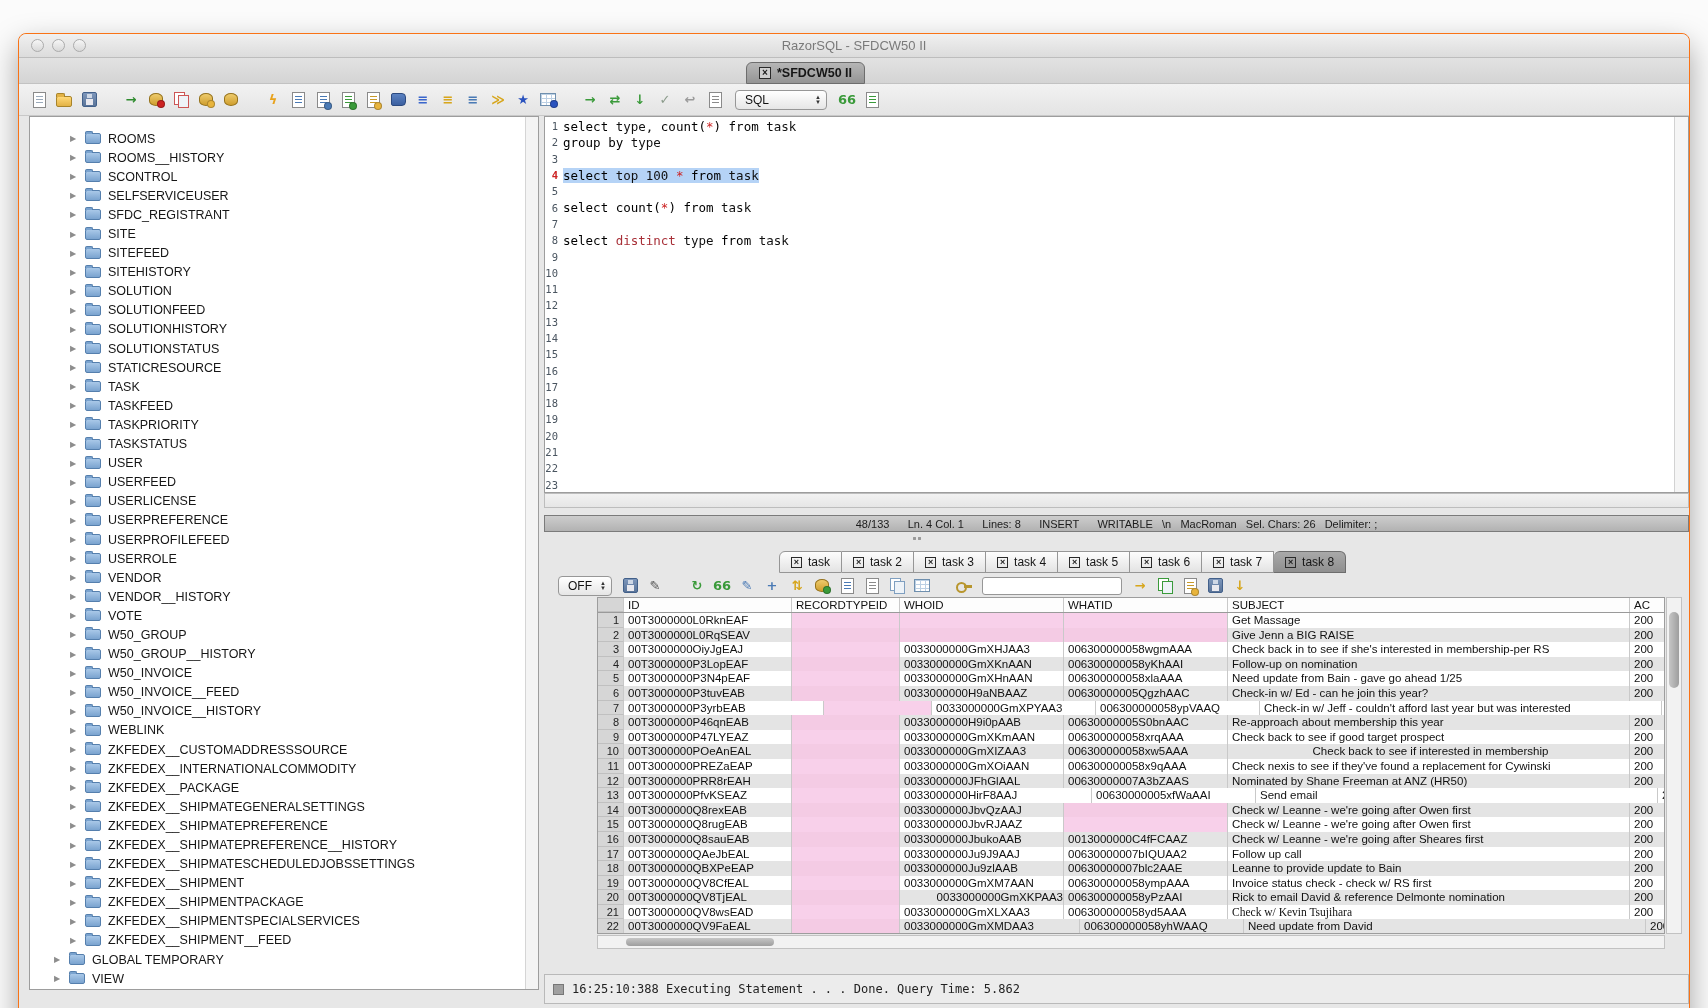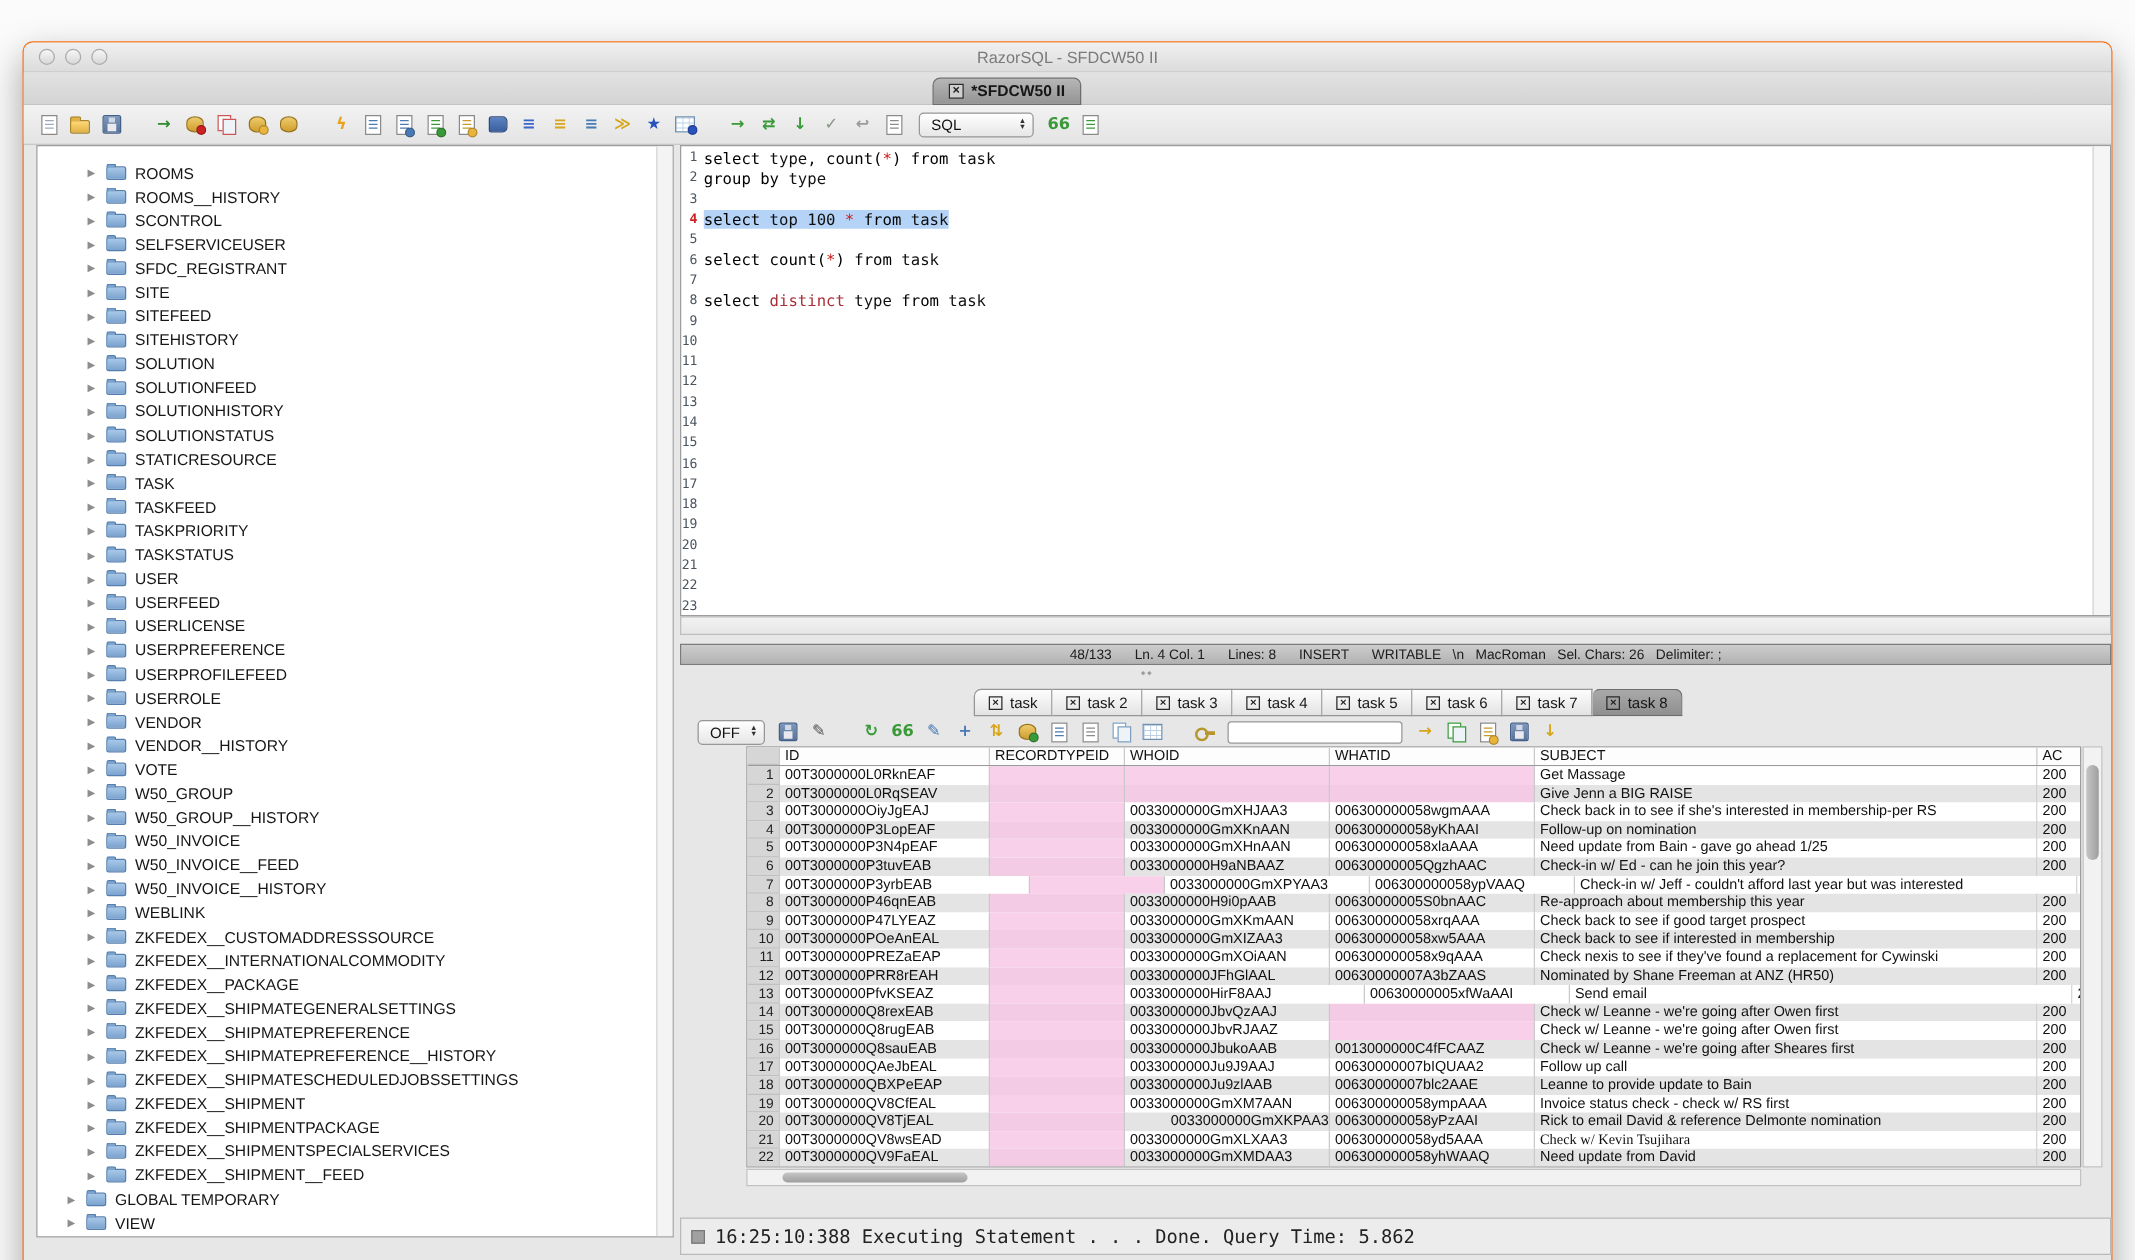--- a/index.html
+++ b/index.html
@@ -141,21 +141,21 @@
   .grid-vscroll i{position:absolute;left:2px;right:2px;top:14px;height:76px;border-radius:6px;
         background:linear-gradient(90deg,#c6c6c6,#9e9e9e);display:block;}
   .grid-hscroll{position:absolute;left:578px;top:901px;width:1068px;height:14px;
         background:#f2f2f2;border:1px solid #c2c2c2;}
   .grid-hscroll i{position:absolute;top:2px;bottom:2px;left:28px;width:148px;border-radius:5px;
         background:linear-gradient(#c6c6c6,#9e9e9e);display:block;}
   
   .statusbar{position:absolute;left:525px;top:940px;width:1145px;height:30px;
         background:#ececec;border:1px solid #b9b9b9;display:flex;align-items:center;gap:8px;padding:0 8px;}
   .sq{width:11px;height:11px;background:#a0a0a0;border:1px solid #777;}
-  .msg{font-family:"DejaVu Sans Mono",monospace;font-size:15px;color:#222;white-space:pre;}
+  .msg{font-family:"DejaVu Sans Mono",monospace;font-size:12px;color:#222;white-space:pre;}
   .footer-dark{position:absolute;left:-1px;right:-1px;bottom:-1px;height:20px;
         background:linear-gradient(#6b6b6b,#3e3e3e);border-radius:0 0 8px 8px;border:1px solid #333;}
 </style>
 </head>
 <body>
 
 <div class="desktop">
   <div class="window">
 
     <div class="titlebar">
@@ -826,21 +826,21 @@
           <div class="g-cell" style="width: 164px;">006300000058xrqAAA</div>
           <div class="g-cell" style="width: 402px;">Check back to see if good target prospect</div>
           <div class="g-cell" style="width: 36px;">200</div>
         </div>
         <div class="g-row even">
           <div class="g-cell g-num" style="width: 26px;">10</div>
           <div class="g-cell" style="width: 168px;">00T3000000POeAnEAL</div>
           <div class="g-cell pink" style="width: 108px;"></div>
           <div class="g-cell" style="width: 164px;">0033000000GmXIZAA3</div>
           <div class="g-cell" style="width: 164px;">006300000058xw5AAA</div>
-          <div class="g-cell" style="width: 402px;">Check back to see if interested in membership</div>
+          <div class="g-cell" style="width: 402px; text-align: center;">Check back to see if interested in membership</div>
           <div class="g-cell" style="width: 36px;">200</div>
         </div>
         <div class="g-row odd">
           <div class="g-cell g-num" style="width: 26px;">11</div>
           <div class="g-cell" style="width: 168px;">00T3000000PREZaEAP</div>
           <div class="g-cell pink" style="width: 108px;"></div>
           <div class="g-cell" style="width: 164px;">0033000000GmXOiAAN</div>
           <div class="g-cell" style="width: 164px;">006300000058x9qAAA</div>
           <div class="g-cell" style="width: 402px;">Check nexis to see if they've found a replacement for Cywinski</div>
           <div class="g-cell" style="width: 36px;">200</div>
@@ -932,21 +932,21 @@
           <div class="g-cell pink" style="width: 108px;"></div>
           <div class="g-cell" style="width: 164px;">0033000000GmXLXAA3</div>
           <div class="g-cell" style="width: 164px;">006300000058yd5AAA</div>
           <div class="g-cell" style="width: 402px; font-family: Liberation Serif, serif;">Check w/ Kevin Tsujihara</div>
           <div class="g-cell" style="width: 36px;">200</div>
         </div>
         <div class="g-row even">
           <div class="g-cell g-num" style="width: 26px;">22</div>
           <div class="g-cell" style="width: 168px;">00T3000000QV9FaEAL</div>
           <div class="g-cell pink" style="width: 108px;"></div>
-          <div class="g-cell" style="width: 164px;">0033000000GmXMDAA3</div>
+          <div class="g-cell" style="width: 180px;">0033000000GmXMDAA3</div>
           <div class="g-cell" style="width: 164px;">006300000058yhWAAQ</div>
           <div class="g-cell" style="width: 402px;">Need update from David</div>
           <div class="g-cell" style="width: 36px;">200</div>
         </div>
       </div>
     <div class="grid-vscroll">
         <i></i>
       </div>
     <div class="grid-hscroll">
         <i></i>

